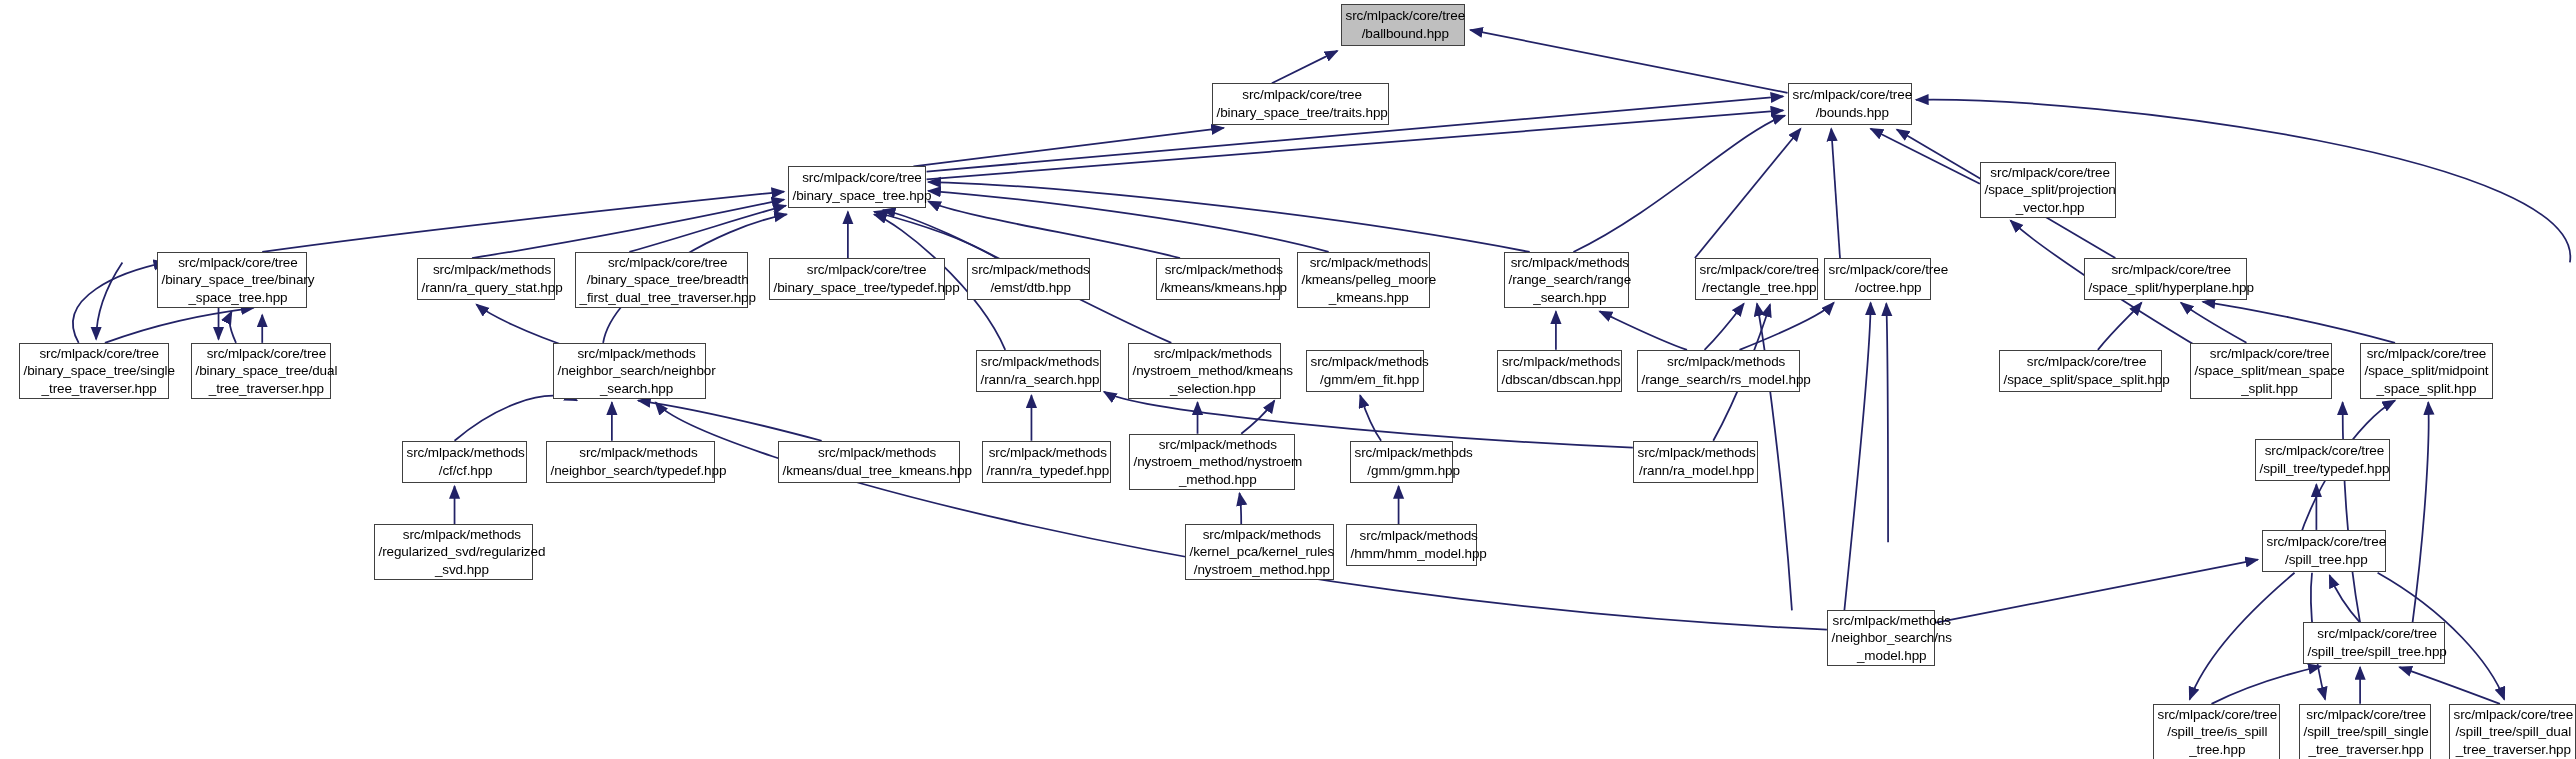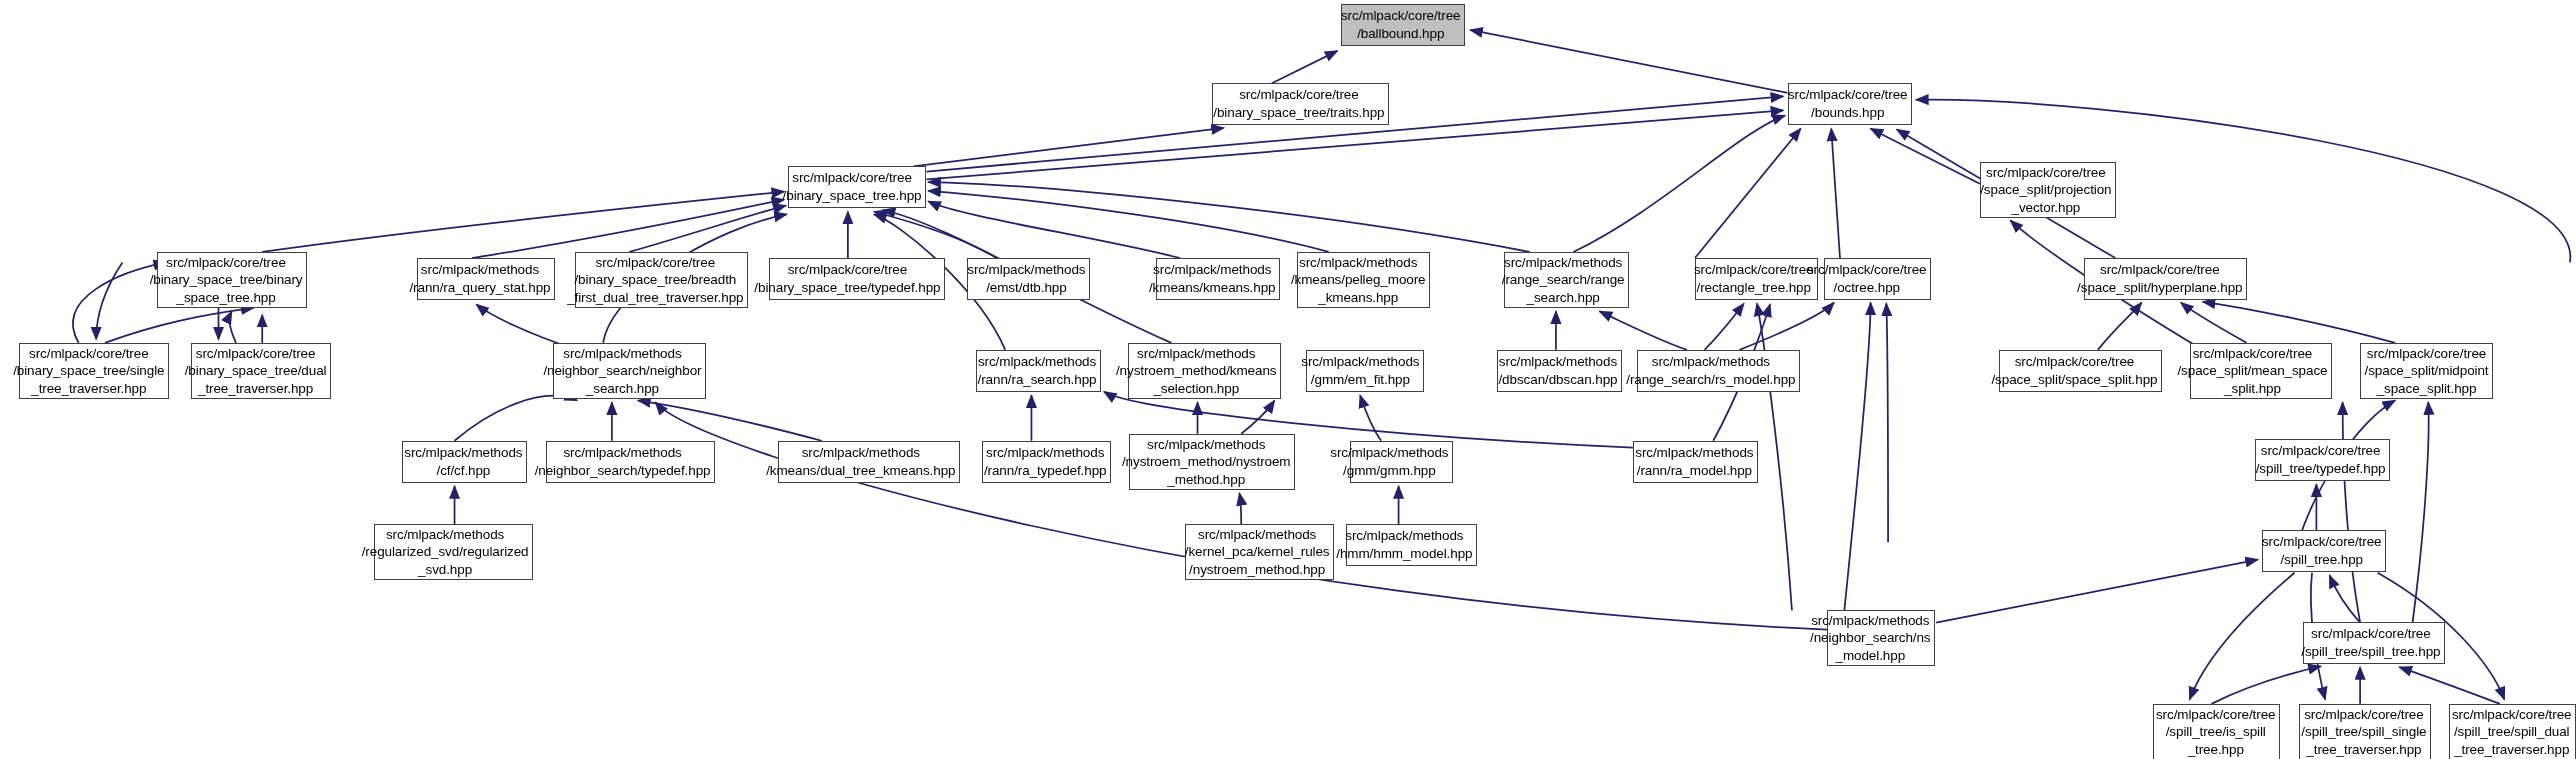--- a/index.html
+++ b/index.html
@@ -27,21 +27,21 @@
     position: absolute;
     box-sizing: border-box;
     border: 0.9px solid #404040;
     background: #ffffff;
     color: #000000;
     font-size: 13.5px;
     line-height: 1.30;
     text-align: center;
     display: flex;
     align-items: center;
-    justify-content: flex-end;
+    justify-content: flex-start;
     padding: 0.9px 3.5px;
     white-space: pre;
     letter-spacing: -0.1px;
   }
   .node.highlight {
     background: #bfbfbf;
   }
   .node span { display: block; }
 </style>
 </head>

